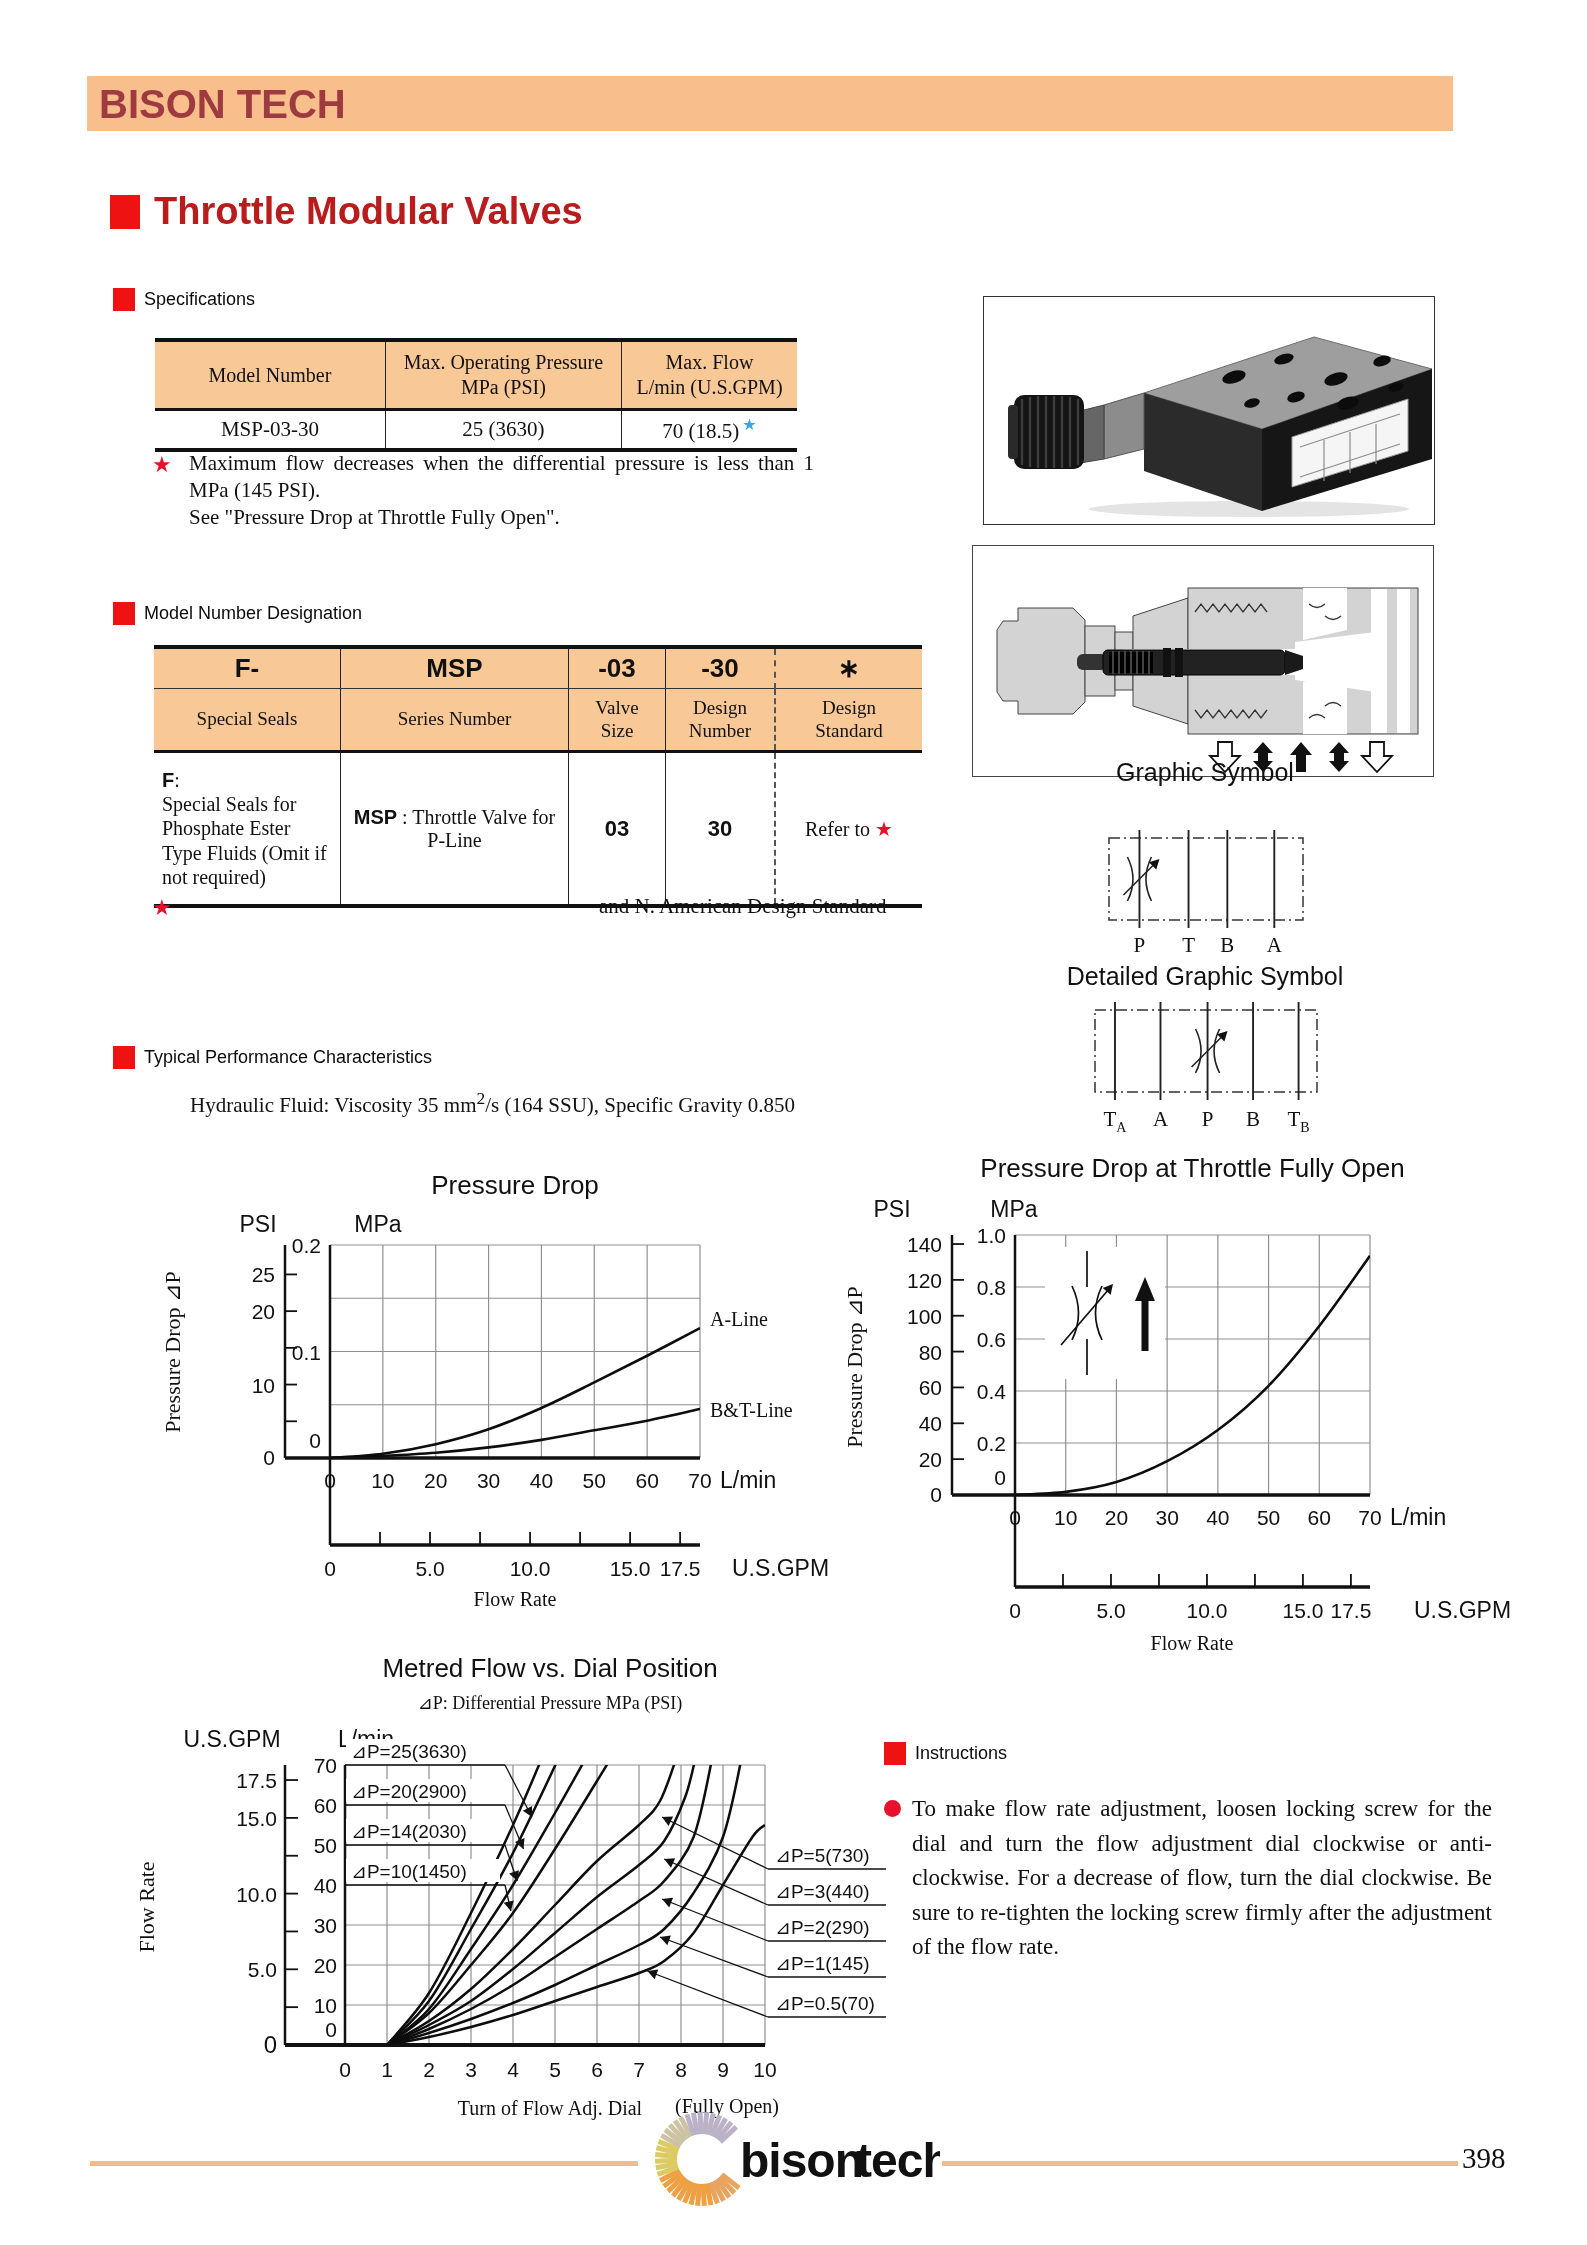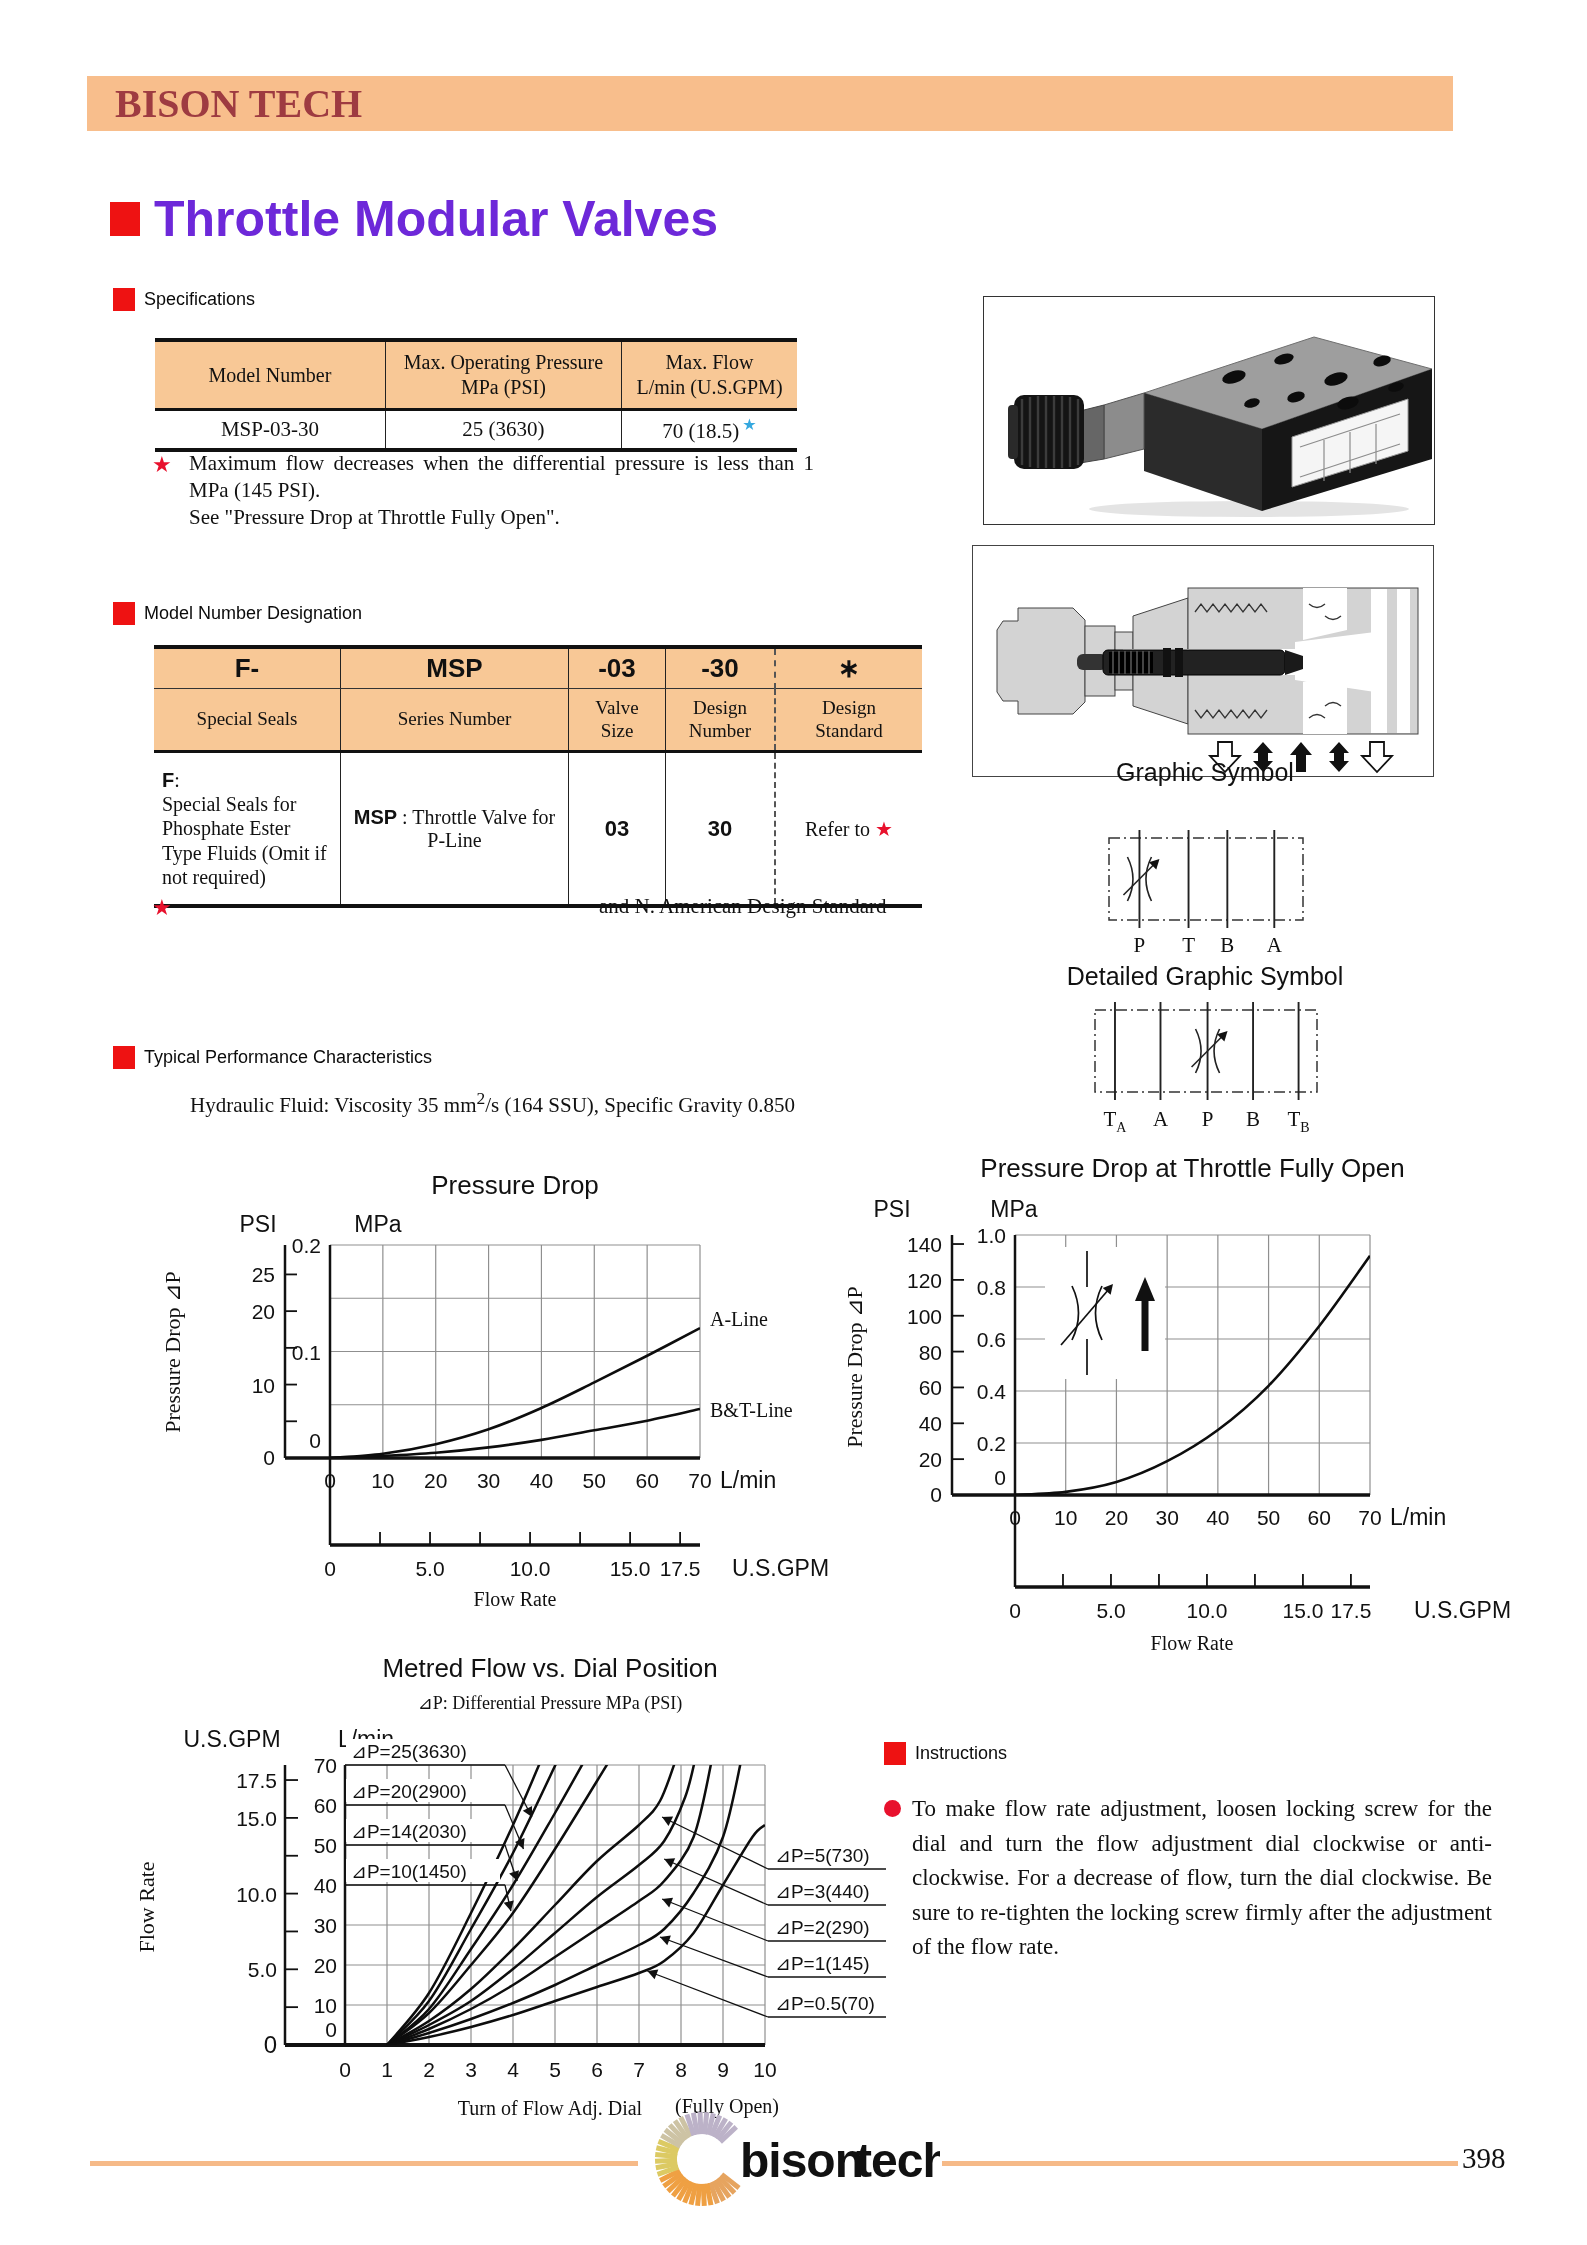--- a/index.html
+++ b/index.html
@@ -1,27 +1,27 @@
 <!DOCTYPE html>
 <html><head>
 <meta charset="utf-8">
 <style>
   html,body{margin:0;padding:0;background:#fff;}
   .page{position:relative;width:1587px;height:2245px;background:#fff;overflow:hidden;
         font-family:"Liberation Serif",serif;color:#111;}
   .abs{position:absolute;}
   
   .banner{position:absolute;left:87px;top:76px;width:1366px;height:55px;background:#F8BE8C;}
-  .banner span{display:block;padding-left:28px;line-height:56px;font-family:Liberation Serif, serif;
+  .banner span{display:block;padding-left:12px;line-height:56px;font-family:Liberation Sans, sans-serif;
         font-weight:bold;font-size:40px;color:#9E3B41;letter-spacing:0px;}
   
   .sq{display:inline-block;background:#EE1212;}
   .h1row{position:absolute;left:110px;top:190px;display:flex;align-items:center;}
   .h1row .sq{width:30px;height:34px;margin-right:14px;}
-  .h1row .t{font-family:"Liberation Sans",sans-serif;font-weight:bold;font-size:50px;color:#6d28d9;}
+  .h1row .t{font-family:"Liberation Sans",sans-serif;font-weight:bold;font-size:38px;color:#b91c1c;}
   .sec{position:absolute;display:flex;align-items:center;}
   .sec .sq{width:22px;height:23px;margin-right:9px;}
   .sec .t{font-family:"Liberation Sans",sans-serif;font-size:18px;color:#0b0b0b;}
   
   table{border-collapse:collapse;}
   .spec{position:absolute;left:155px;top:338px;width:642px;border-top:4px solid #111;border-bottom:4px solid #111;}
   .spec th{background:#F8C896;font-weight:normal;font-size:20px;height:64px;border-bottom:3px solid #111;
         white-space:pre-line;line-height:1.25;}
   .spec td{font-size:21px;height:35px;text-align:center;}
   .spec th+th,.spec td+td{border-left:1.6px solid #222;}

